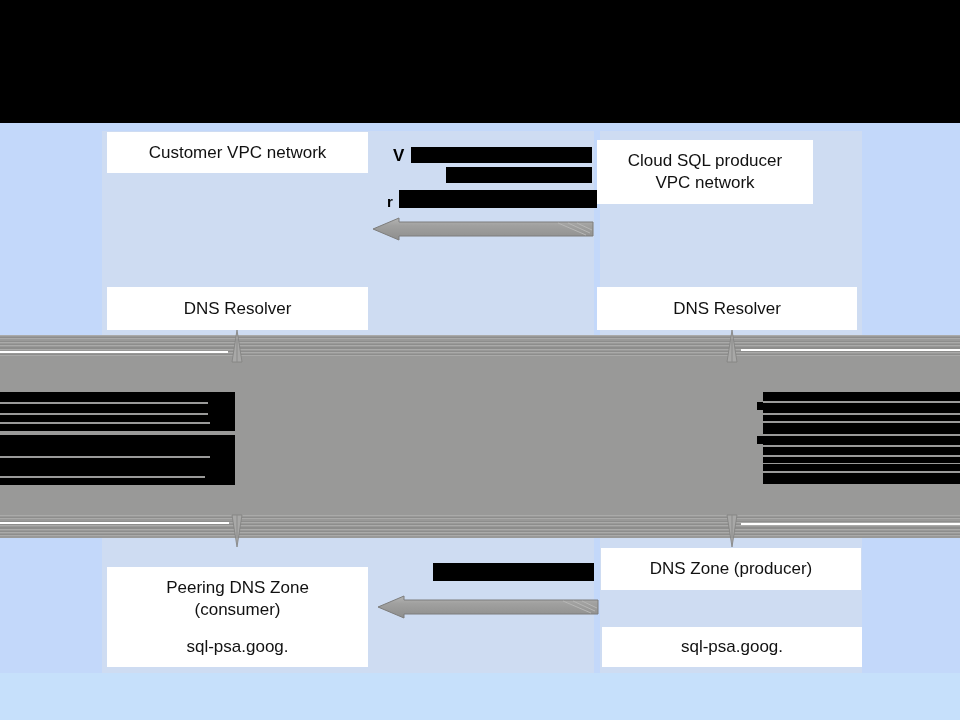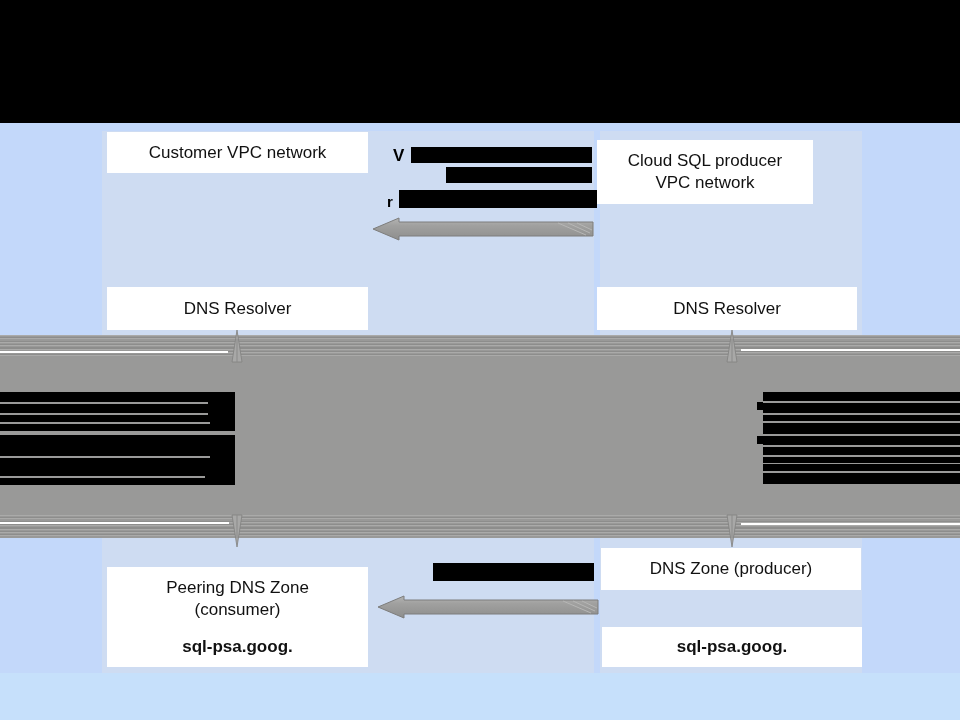--- a/index.html
+++ b/index.html
@@ -23,21 +23,21 @@
   .stripes.top{top:0;}
   .stripes.bot{bottom:0;}
 
   
   .wline{height:2px;background:#ffffff;}
 
   
   .lbox{background:#ffffff;display:flex;align-items:center;justify-content:center;
         text-align:center;font-size:17px;line-height:22px;}
   .lbox .lab{white-space:pre-line;}
-  .bold{font-weight:700;}
+  .bold{font-weight:400;}
 
   
   .rbar{background:#000;}
   .glyph{font-weight:700;color:#000;line-height:1;}
   .rblock{background:#000;}
   .rline{position:absolute;background:#9a9a99;height:2px;left:0;}
   .nub{position:absolute;background:#000;width:6px;}
 </style>
 </head>
 <body>

